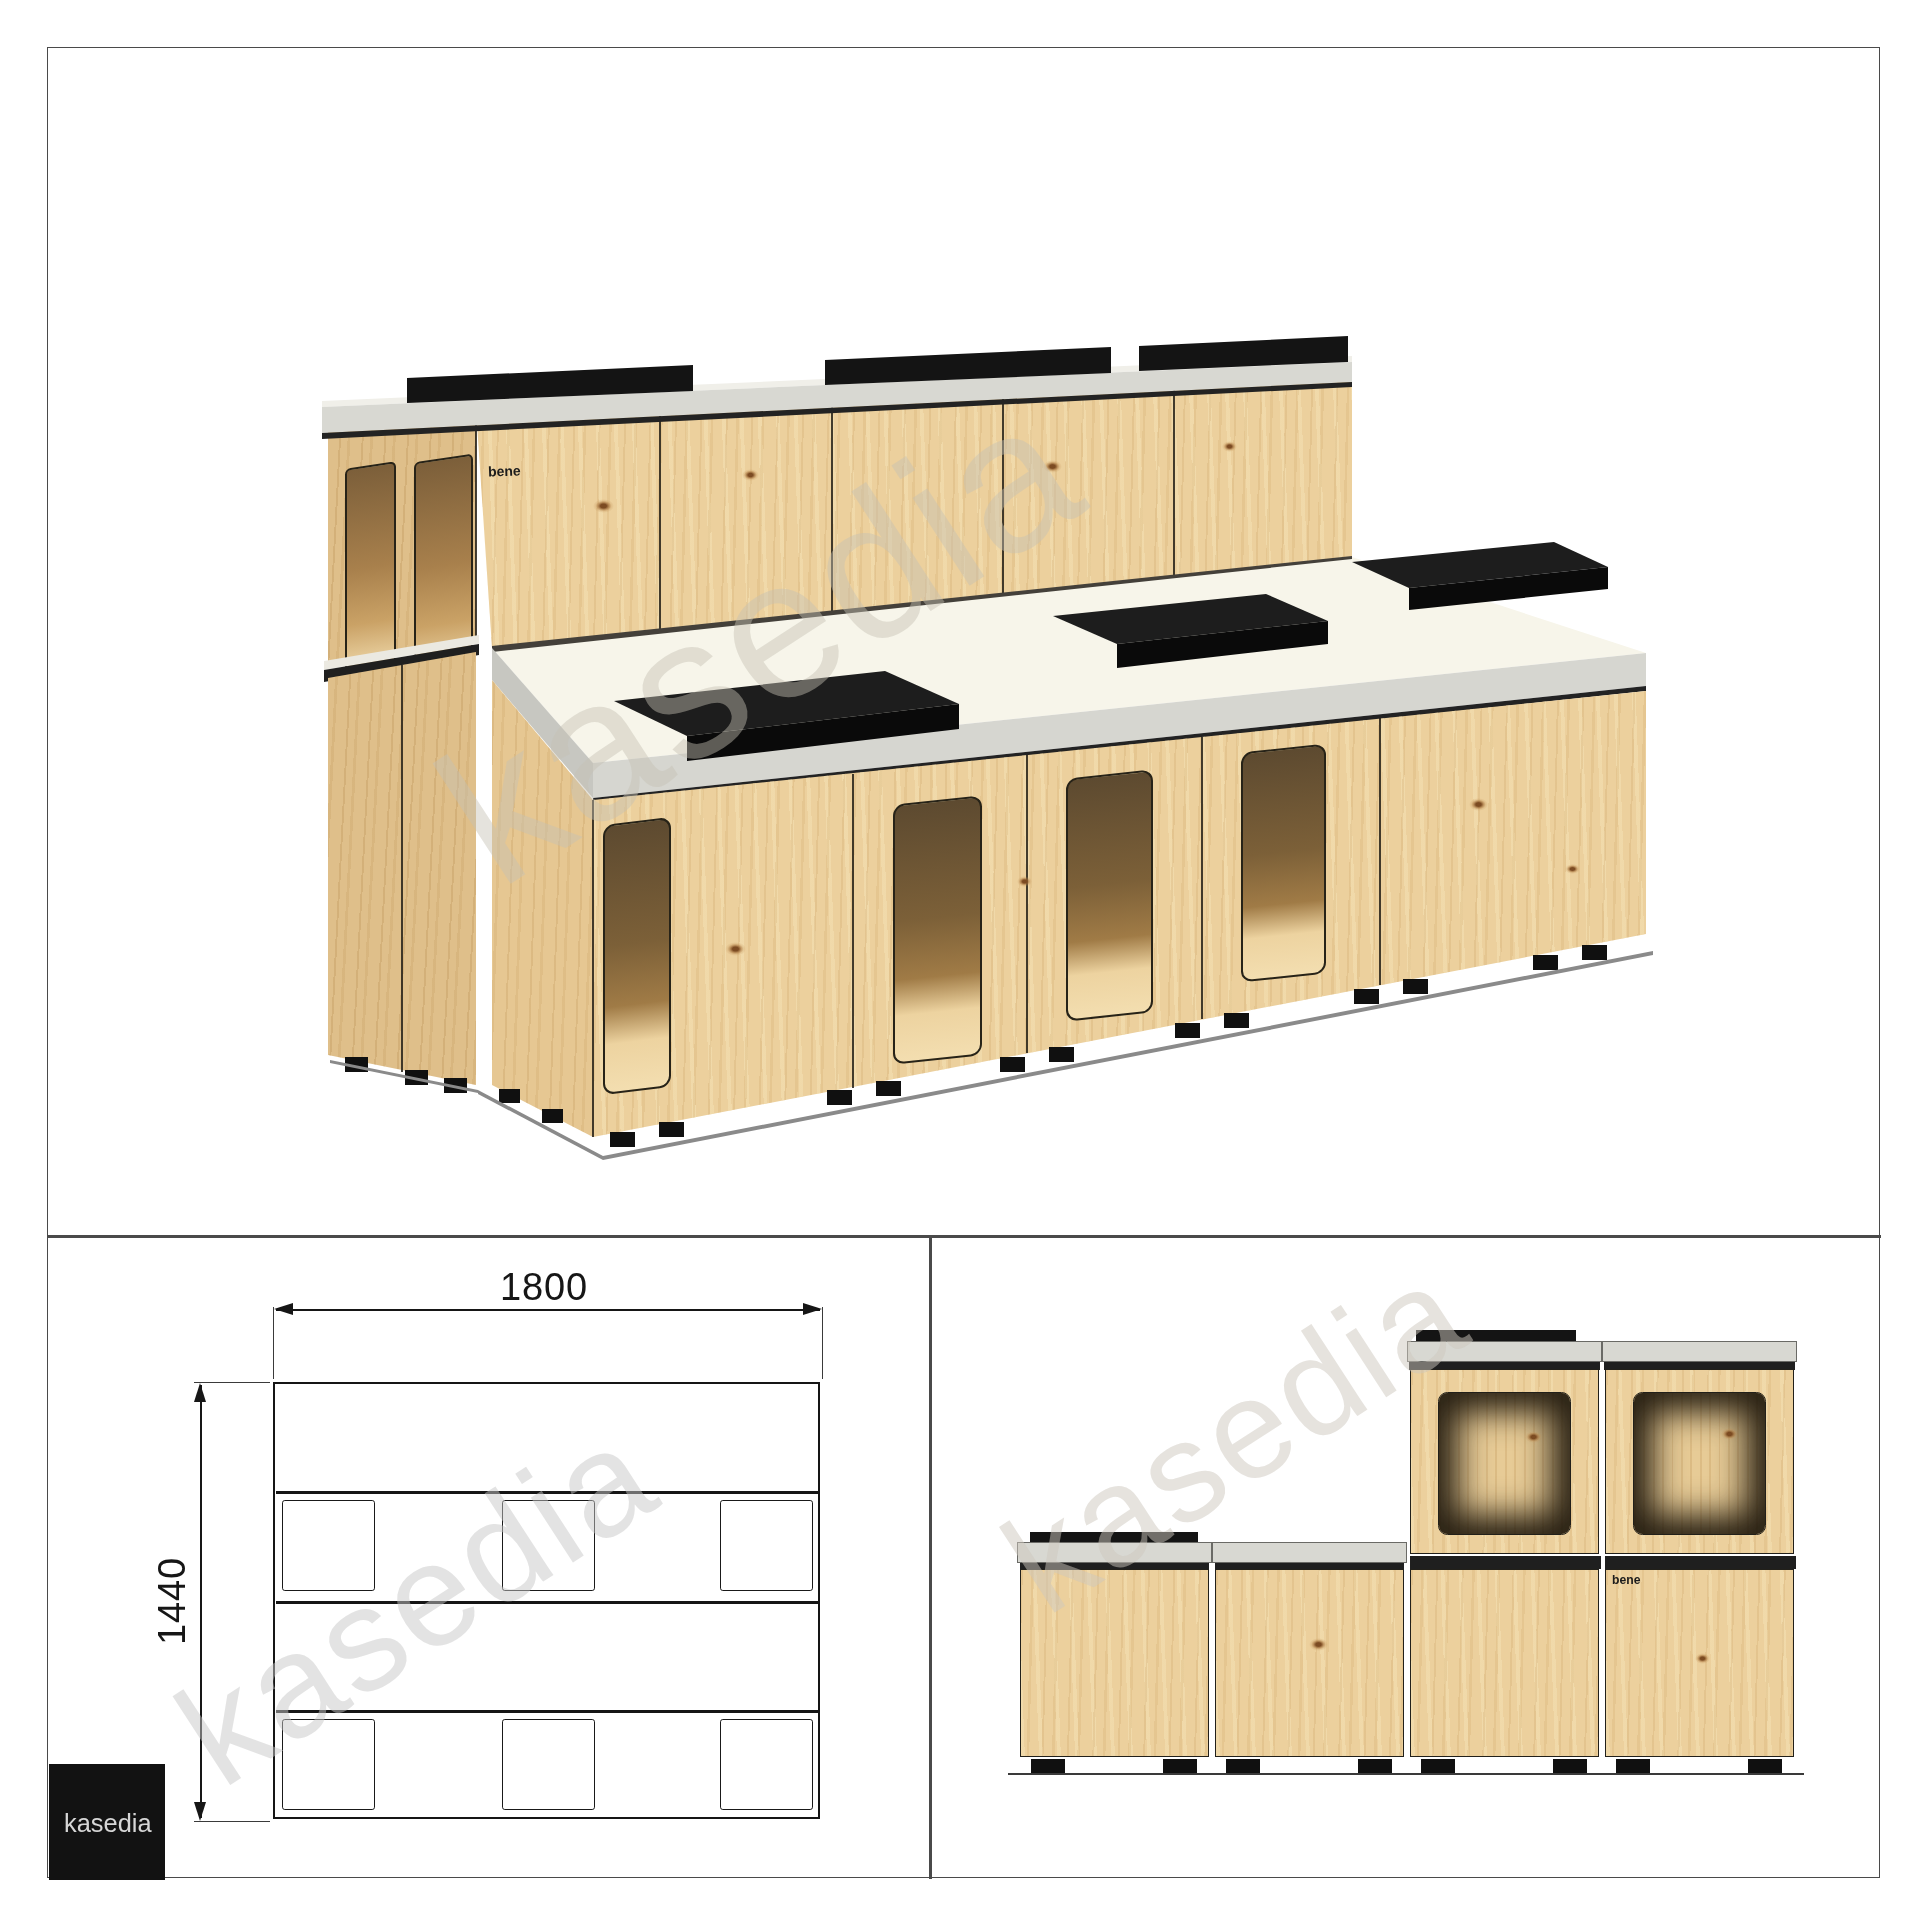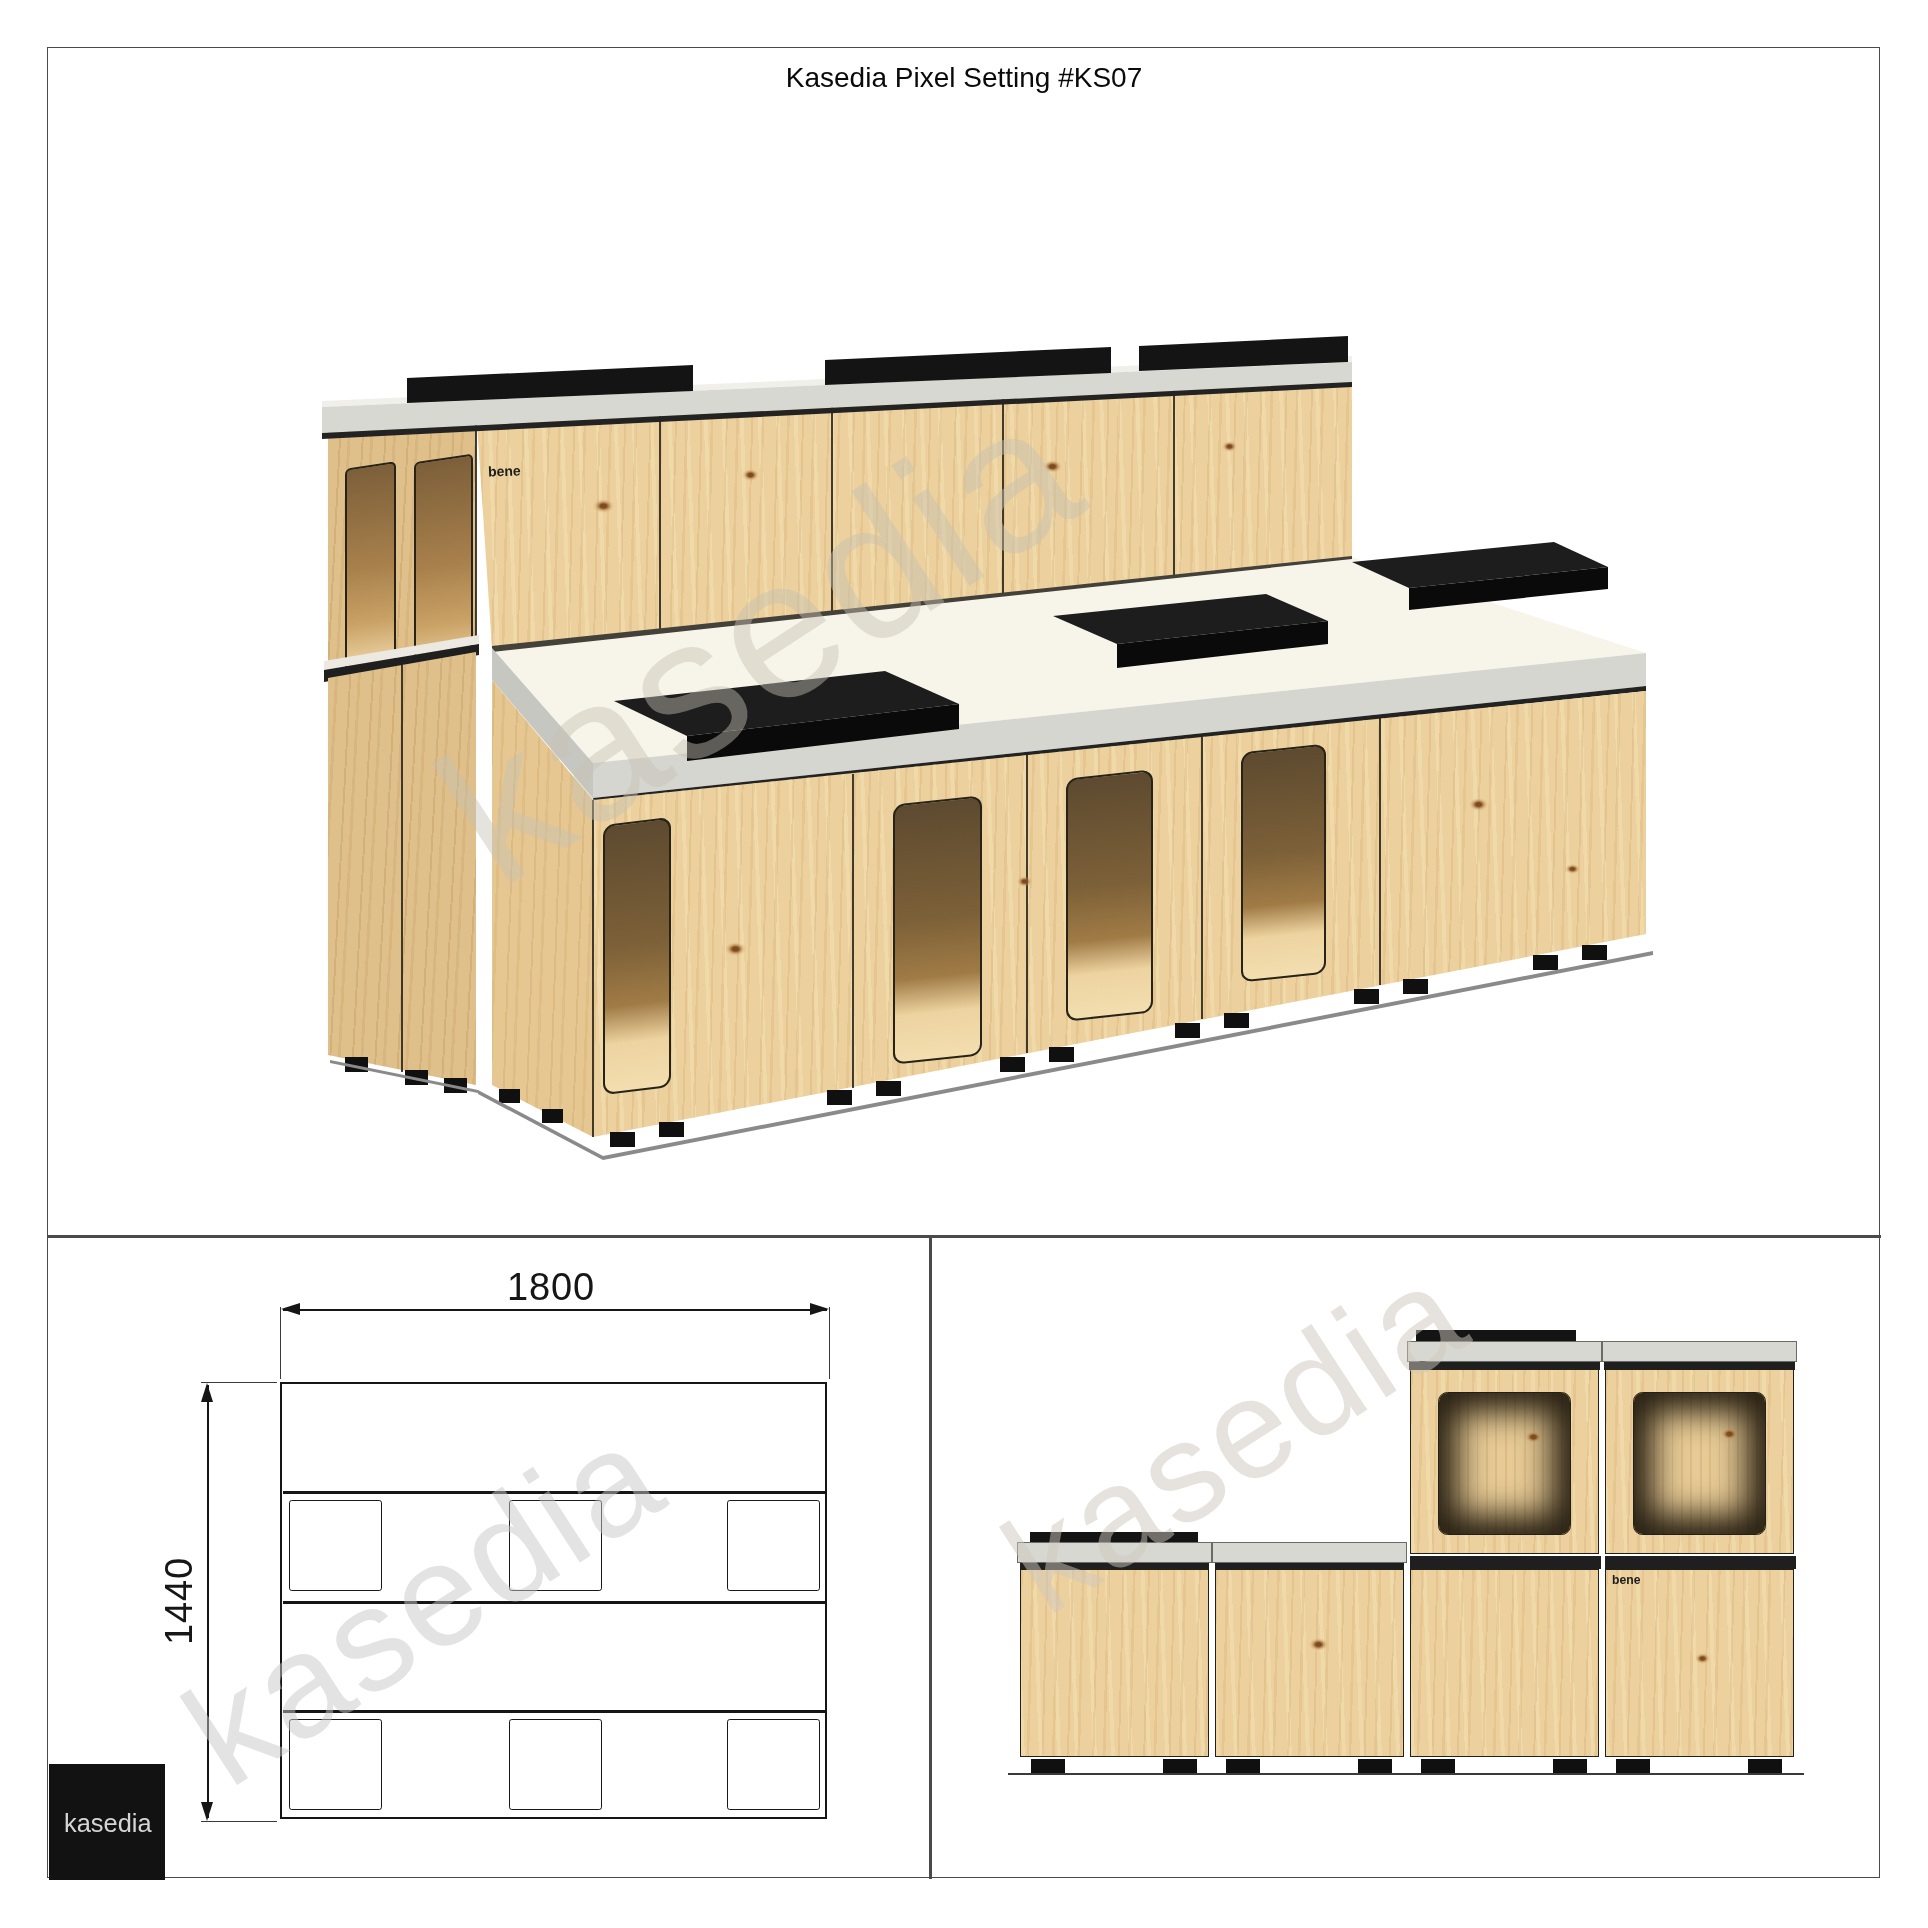--- a/index.html
+++ b/index.html
@@ -42,21 +42,20 @@
 </style>
 </head>
 <body>
 
 <div class="canvas">
 
   <div class="abs" style="left:47px;top:47px;width:1831px;height:1829px;border:1.9px solid #4a4a4a;"></div>
   <div class="abs" style="left:47px;top:1235px;width:1834px;height:2.8px;background:#4a4a4a;"></div>
   <div class="abs" style="left:929px;top:1238px;width:2.8px;height:641px;background:#4a4a4a;"></div>
 
-  <div class="abs" style="left:0;top:62px;width:1928px;text-align:center;font-size:28px;color:#0a0a0a;">Kasedia Pixel Setting #KS07</div>
 
   <div class="abs" style="left:0;top:0;width:1928px;height:1234px;">
 
     <div class="poly wood-dk" style="clip-path:polygon(328px 431px,476px 409px,476px 637px,328px 663px);"></div>
     <div class="win3d" style="left:345px;top:465px;width:47px;height:222px;transform:skewY(-8.5deg);"></div>
     <div class="win3d" style="left:414px;top:458px;width:55px;height:234px;transform:skewY(-8.5deg);"></div>
 
     <div class="poly wood" style="clip-path:polygon(476px 409px,1352px 373px,1352px 557px,492px 648px);"></div>
     <div class="seam" style="left:659px;top:401px;height:229px;"></div>
     <div class="seam" style="left:831px;top:395px;height:218px;"></div>
@@ -128,21 +127,21 @@
     <div class="foot" style="left:1533px;top:955px;width:24.5px;height:15px;"></div>
     <div class="foot" style="left:1582px;top:945px;width:24.5px;height:15px;"></div>
     <div class="foot" style="left:499px;top:1089px;width:21px;height:14px;"></div>
     <div class="foot" style="left:542px;top:1109px;width:21px;height:14px;"></div>
     <div class="poly gline" style="clip-path:polygon(603px 1156px,1653px 951px,1653px 955px,603px 1160px);"></div>
     <div class="poly gline" style="clip-path:polygon(478px 1090px,603px 1156px,603px 1160px,478px 1094px);"></div>
 
     <div class="wm" style="left:405px;top:527px;font-size:198px;">kasedia</div>
   </div>
 
-  <div class="abs" style="left:8px;top:1238px;width:930px;height:641px;padding-left:35px;">
+  <div class="abs" style="left:1px;top:1238px;width:930px;height:641px;padding-left:35px;">
 
     <div class="dimtext" style="left:499px;top:1266px;transform:translateY(-1238px);">1800</div>
     <div class="extline" style="left:272px;top:69px;width:0.9px;height:72px;"></div>
     <div class="extline" style="left:821px;top:69px;width:0.9px;height:72px;"></div>
     <div class="dimline" style="left:275px;top:71px;width:544px;height:1.9px;"></div>
     <div class="arr" style="left:273px;top:65px;border-width:6.6px 19px 6.6px 0;border-color:transparent #161616 transparent transparent;"></div>
     <div class="arr" style="left:802px;top:65px;border-width:6.6px 0 6.6px 19px;border-color:transparent transparent transparent #161616;"></div>
 
     <div class="dimtext" style="left:171px;top:363px;transform:translate(-50%,-50%) rotate(-90deg);">1440</div>
     <div class="extline" style="left:193px;top:144px;width:76px;height:0.9px;"></div>

